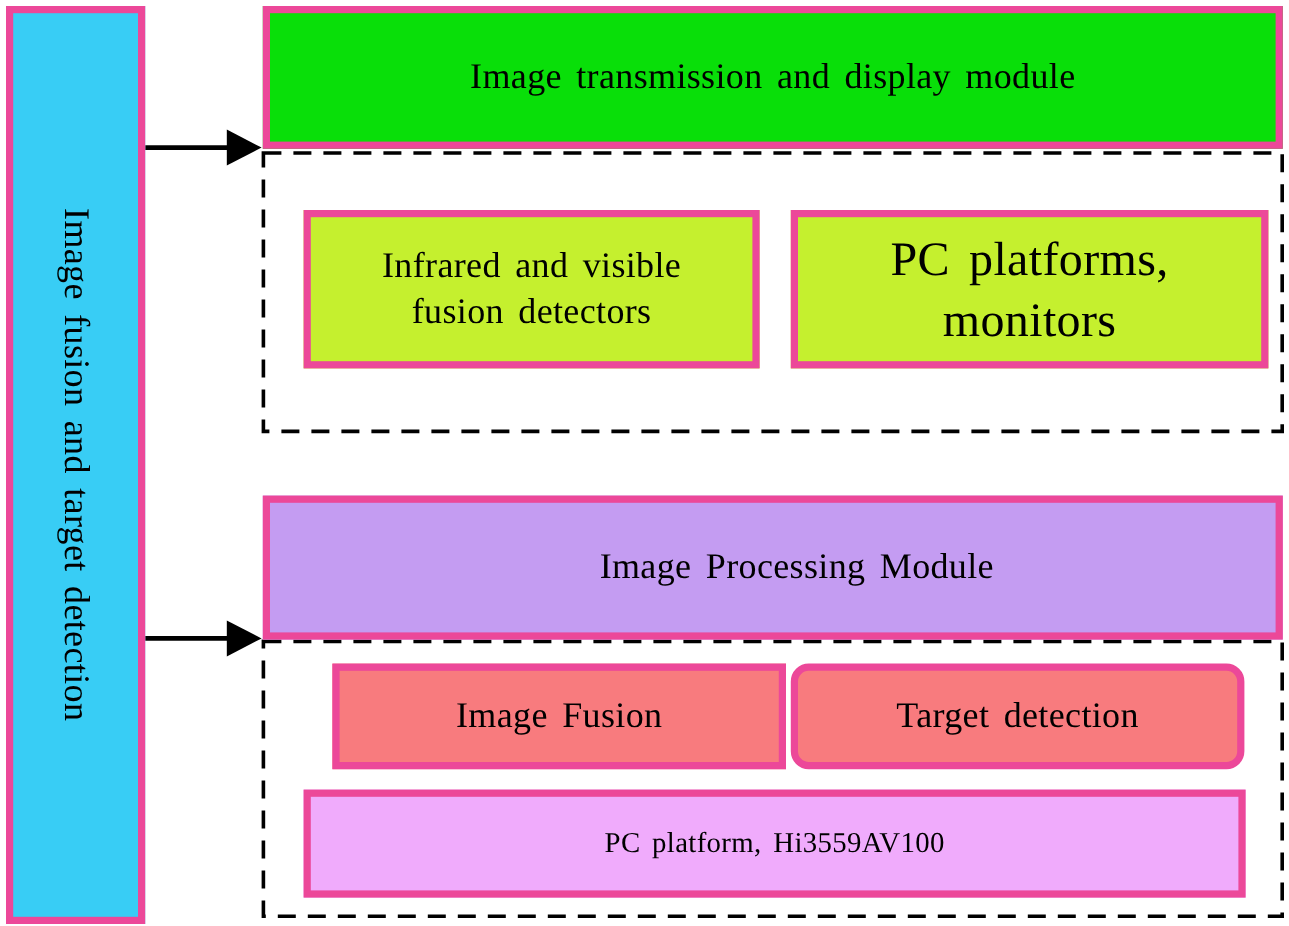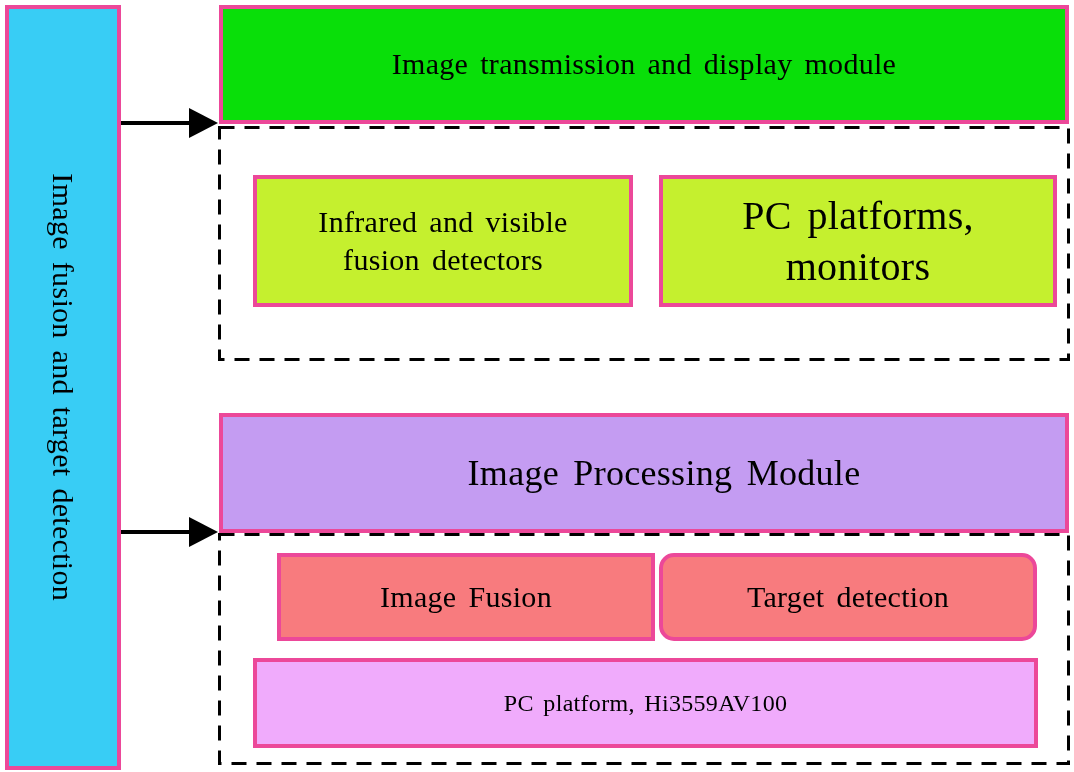--- a/index.html
+++ b/index.html
@@ -19,21 +19,21 @@
   .connector-layer {
     position: absolute;
     left: 0;
     top: 0;
     width: 1074px;
     height: 772px;
   }
   .box {
     position: absolute;
     box-sizing: border-box;
-    border: 4px solid #ec4899;
+    border: 6px solid #ec4899;
     display: flex;
     align-items: center;
     justify-content: center;
     text-align: center;
   }
   .box span {
     white-space: pre-line;
     line-height: 1.28;
     letter-spacing: 0.3px;
     word-spacing: 0.14em;
@@ -58,21 +58,21 @@
     font-size: 30px;
   }
   .pc-platforms {
     left: 659px; top: 175px; width: 398px; height: 132px;
     background: #C5F02E;
     font-size: 40px;
   }
   .header-purple {
     left: 219px; top: 413px; width: 850px; height: 120px;
     background: #C49CF2;
-    font-size: 36px;
+    font-size: 30px;
     padding-left: 40px;
   }
   .fusion {
     left: 253px; top: 553px; width: 378px; height: 88px;
     background: #F87B7E;
     font-size: 30px;
     margin-left: 24px;
   }
   .target {
     left: 659px; top: 553px; width: 378px; height: 88px;

